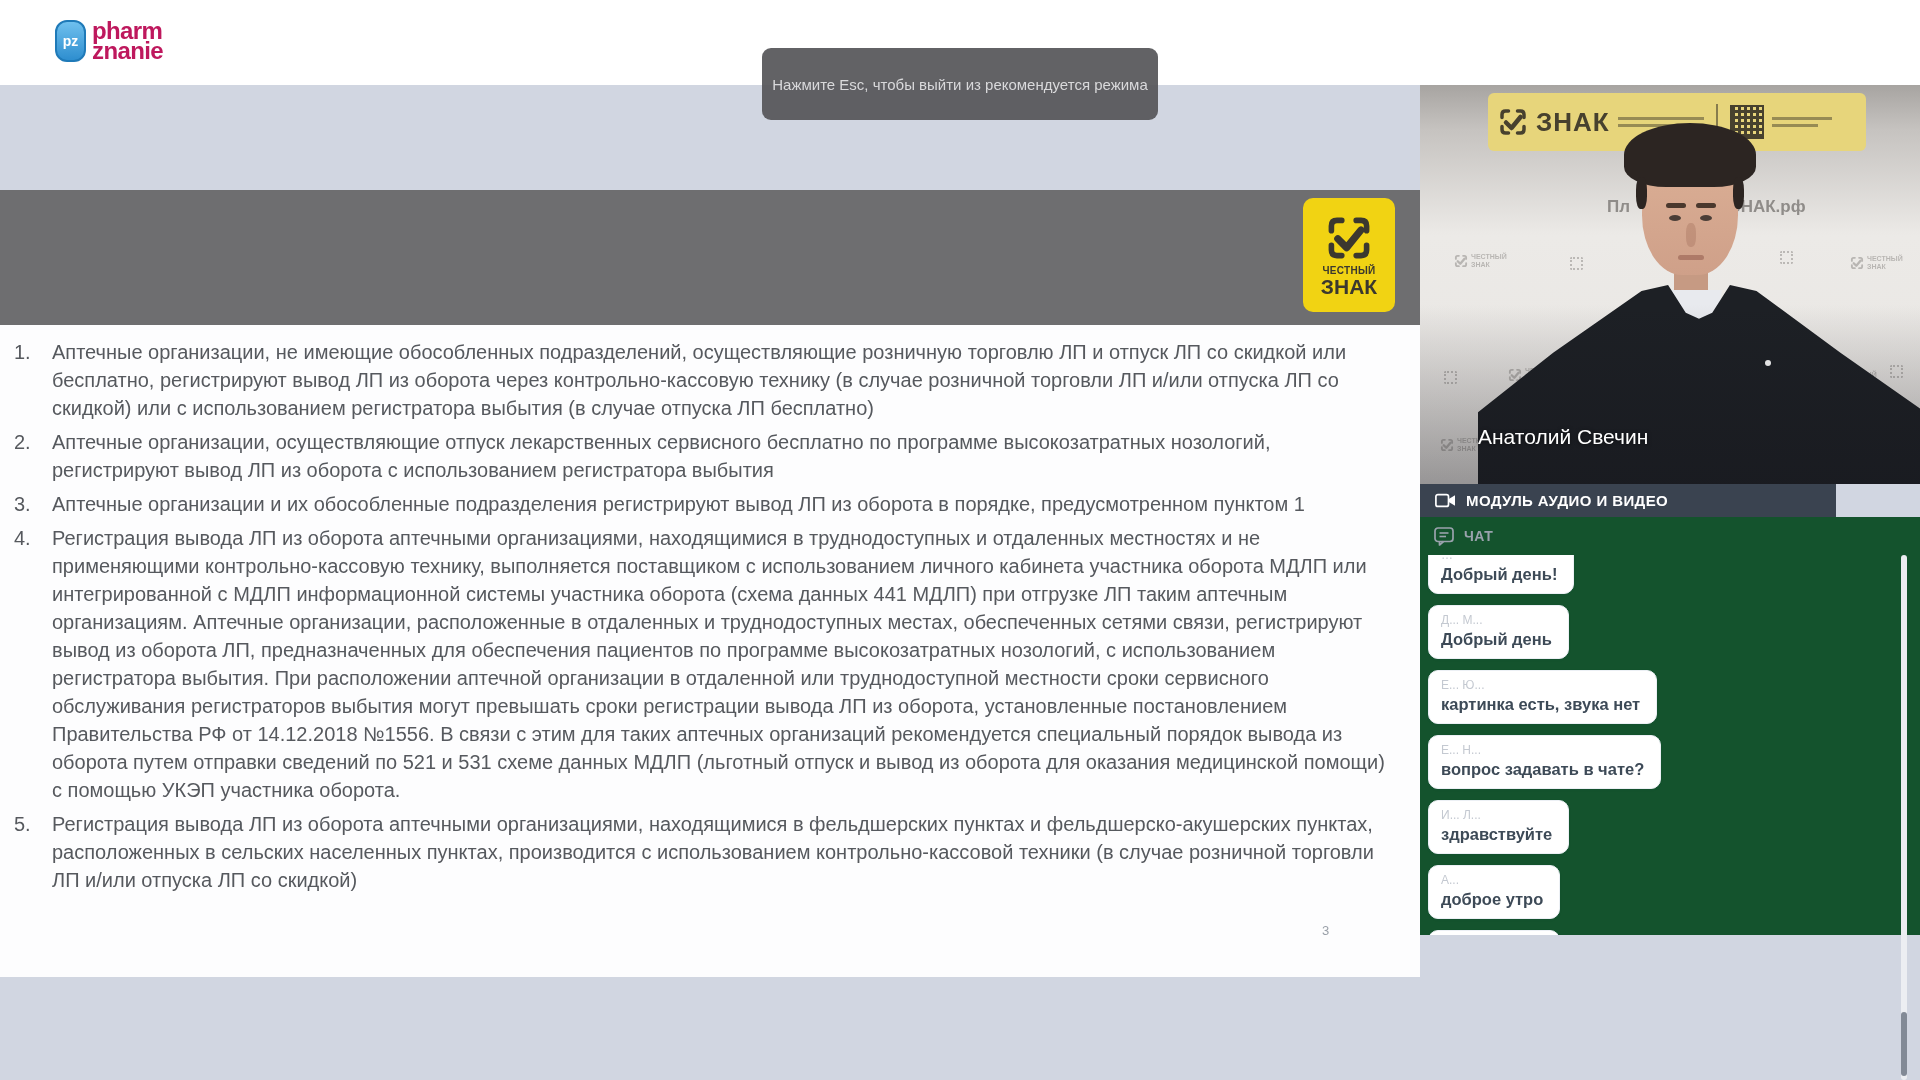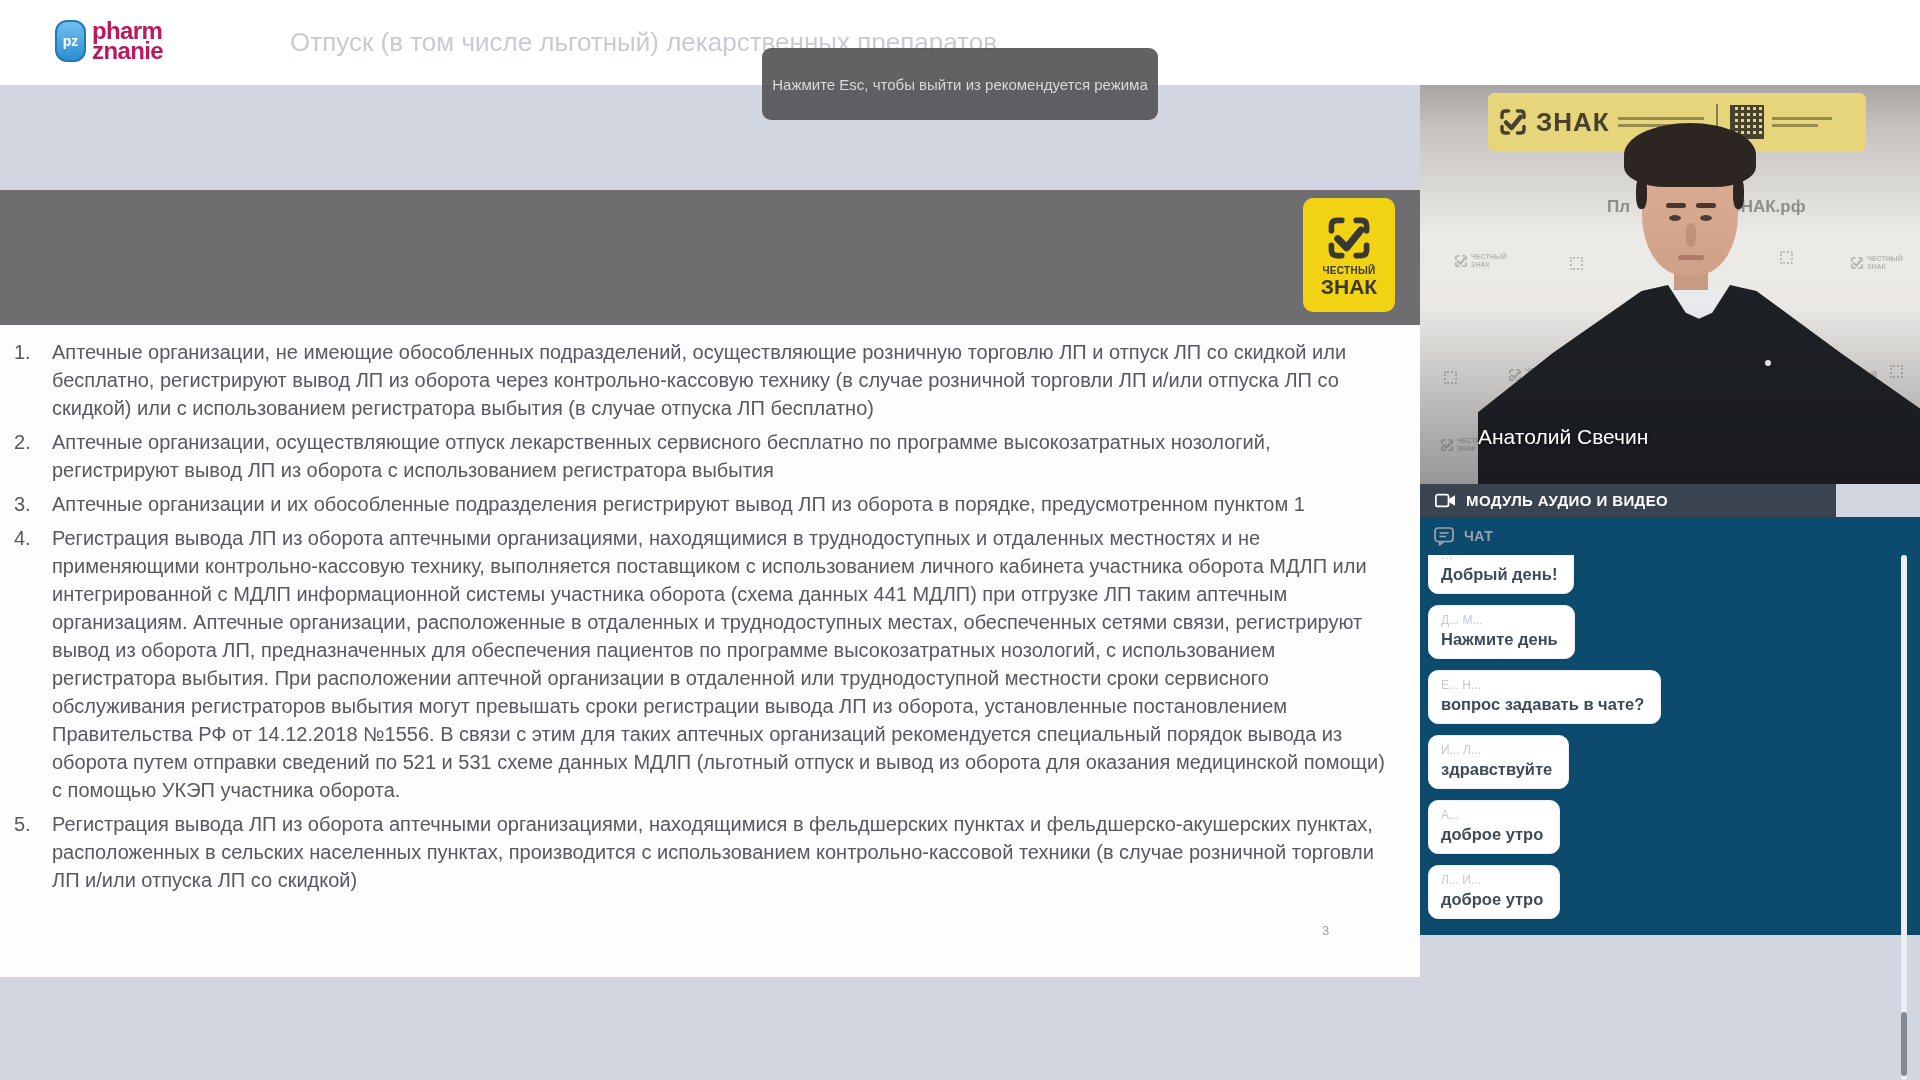--- a/index.html
+++ b/index.html
@@ -96,21 +96,21 @@
           clip-path:polygon(37% 3%,43% 0%,47% 14%,50% 17%,53% 14%,57% 0%,63% 3%,82% 34%,100% 62%,100% 100%,0 100%,0 64%,17% 34%); }
   .pin { position:absolute; left:345px; top:275px; width:6px; height:6px; background:#fff; border-radius:50%; z-index:4; }
   .video-shade { position:absolute; inset:0; background:linear-gradient(180deg,rgba(0,0,0,0) 55%,rgba(20,20,26,.38) 100%); z-index:5; }
   .presenter-name { position:absolute; left:25px; top:340px; color:#fff; font-size:21px; z-index:6; text-shadow:0 1px 4px rgba(0,0,0,.6);margin-left:33px; }
 
   
   .module-bar { position:absolute; left:1420px; top:484px; width:416px; height:33px; background:#3a4350;
                 display:flex; align-items:center; gap:10px; padding-left:15px; }
   .module-label { color:#fff; font-size:15px; font-weight:700; letter-spacing:.4px; }
 
-  .chat-panel { position:absolute; left:1420px; top:517px; width:500px; height:418px; background:#0c4a6e; }
+  .chat-panel { position:absolute; left:1420px; top:517px; width:500px; height:418px; background:#14532d; }
   .chat-header { position:absolute; left:0; top:0; width:100%; height:38px; display:flex; align-items:center; gap:10px; padding-left:14px; }
   .chat-label { color:#9aa2ad; font-size:14px; font-weight:700; letter-spacing:.5px; }
   .chat-messages { position:absolute; left:0; top:38px; width:480px; bottom:0; overflow:hidden;
                    display:flex; flex-direction:column; align-items:flex-start; gap:11px; padding-left:8px; }
   .bubble { background:#fff; border:1px solid #ecf0f5; border-radius:10px; padding:7px 16px 9px 12px;
             box-shadow:0 1px 3px rgba(40,60,90,.05); max-width:430px; }
   .bubble:first-child { margin-top:-15px; }
   .bubble .author { font-size:12px; color:#c4c9d1; margin-bottom:3px; }
   .bubble .msg { font-size:16.5px; font-weight:600; color:#3d4a57; }
 
@@ -121,21 +121,20 @@
 <body>
 
 <header class="topbar">
   <div class="brand">
     <div class="brand-flask">pz</div>
     <div class="brand-text">
       <span>pharm</span>
       <span>znanie</span>
     </div>
   </div>
-  <div class="webinar-title">Отпуск (в том числе льготный) лекарственных препаратов</div>
 </header>
 
 <div class="esc-tooltip">Нажмите Esc, чтобы выйти из рекомендуется режима</div>
 
 <div class="stage">
   <div class="slide-titlebar">
     <div class="cz-badge">
       <svg viewBox="0 0 60 60" width="48" height="48">
         <g fill="none" stroke="#3b382f" stroke-width="7" stroke-linecap="round">
           <path d="M8 21 V15 Q8 8 15 8 H21"></path>
@@ -339,21 +338,25 @@
     <span class="chat-label">ЧАТ</span>
   </div>
 
   <div class="chat-messages">
     <div class="bubble">
       <div class="author">…</div>
       <div class="msg">Добрый день!</div>
     </div>
     <div class="bubble">
       <div class="author">Д... М...</div>
-      <div class="msg">Нажмите день</div>
+      <div class="msg">Добрый день</div>
+    </div>
+    <div class="bubble">
+      <div class="author">Е... Ю...</div>
+      <div class="msg">картинка есть, звука нет</div>
     </div>
     <div class="bubble">
       <div class="author">Е... Н...</div>
       <div class="msg">вопрос задавать в чате?</div>
     </div>
     <div class="bubble">
       <div class="author">И... Л...</div>
       <div class="msg">здравствуйте</div>
     </div>
     <div class="bubble">

